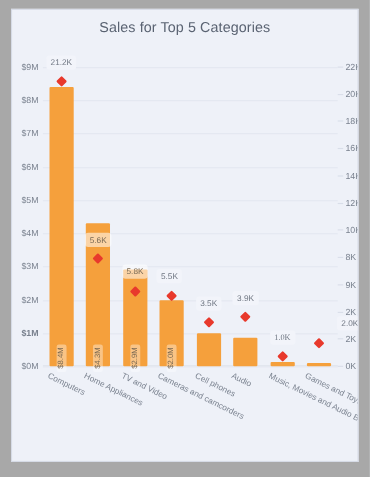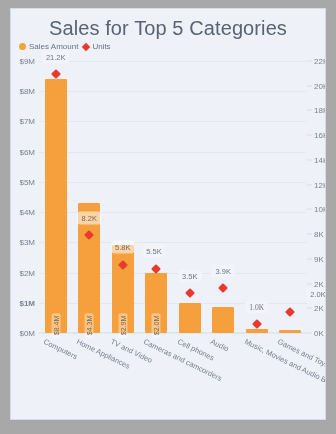--- a/index.html
+++ b/index.html
@@ -17,21 +17,21 @@
   .panel{
     position:relative;width:100%;height:100%;
     background:#eef1f8;
     border:1px solid #d6dbe6;
     box-sizing:border-box;
     overflow:hidden;
   }
   .chart-title{
     position:absolute;left:0;top:8px;width:100%;
     text-align:center;
-    font-size:20px;
+    font-size:13px;
     color:#5a6372;
     letter-spacing:.1px;
   }
   .legend{
     position:absolute;left:8px;top:33px;
     display:flex;align-items:center;gap:5px;
     font-size:8px;color:#6b7280;
   }
   .legend-item{display:flex;align-items:center;gap:3px;}
   .legend-dot{
@@ -115,30 +115,20 @@
   }
 </style>
 </head>
 <body>
 
 <div class="outer-frame">
   <div class="panel">
 
     <div class="chart-title">Sales for Top 5 Categories</div>
 
-    <div class="legend">
-      <div class="legend-item">
-        <span class="legend-dot"></span>
-        <span class="legend-label">Sales Amount</span>
-      </div>
-      <div class="legend-item">
-        <span class="legend-diamond"></span>
-        <span class="legend-label">Units</span>
-      </div>
-    </div>
 
     <div class="plot" id="plot">
       <div class="axis-base"></div>
     <div class="gridline" style="top: 272px;"></div>
         <div class="ytick-left" style="top: 272px;">$0M</div>
         <div class="gridline" style="top: 241.778px;"></div>
         <div class="ytick-left" style="top: 241.778px; font-weight: bold;">$1M</div>
         <div class="gridline" style="top: 211.556px;"></div>
         <div class="ytick-left" style="top: 211.556px;">$2M</div>
         <div class="gridline" style="top: 181.333px;"></div>
@@ -182,21 +172,21 @@
         <div class="bar" style="left: 5.695px; width: 22.11px; height: 253.867px; background: rgb(245, 160, 60);">
           <span class="bar-inner-label">$8.4M</span>
         </div>
         <div class="marker" style="left: 16.75px; top: 6.39091px; background: rgb(232, 57, 44);"></div>
         <div class="marker-label" style="left: 16.75px; top: -4.10909px;">21.2K</div>
         <div class="xlabel" style="left: 6.75px;">Computers</div>
         <div class="bar" style="left: 39.195px; width: 22.11px; height: 129.956px; background: rgb(245, 160, 60);">
           <span class="bar-inner-label">$4.3M</span>
         </div>
         <div class="marker" style="left: 50.25px; top: 167.118px; background: rgb(232, 57, 44);"></div>
-        <div class="marker-label on-bar" style="left: 50.25px; top: 156.618px;">8.2K</div>
+        <div class="marker-label on-bar" style="left: 50.25px; top: 156.618px;">5.6K</div>
         <div class="xlabel" style="left: 40.25px;">Home Appliances</div>
         <div class="bar" style="left: 72.695px; width: 22.11px; height: 87.6444px; background: rgb(245, 160, 60);">
           <span class="bar-inner-label">$2.9M</span>
         </div>
         <div class="marker" style="left: 83.75px; top: 196.791px; background: rgb(232, 57, 44);"></div>
         <div class="marker-label on-bar" style="left: 83.75px; top: 186.291px;">5.8K</div>
         <div class="xlabel" style="left: 73.75px;">TV and Video</div>
         <div class="bar" style="left: 106.195px; width: 22.11px; height: 60.4444px; background: rgb(245, 160, 60);">
           <span class="bar-inner-label">$2.0M</span>
         </div>

